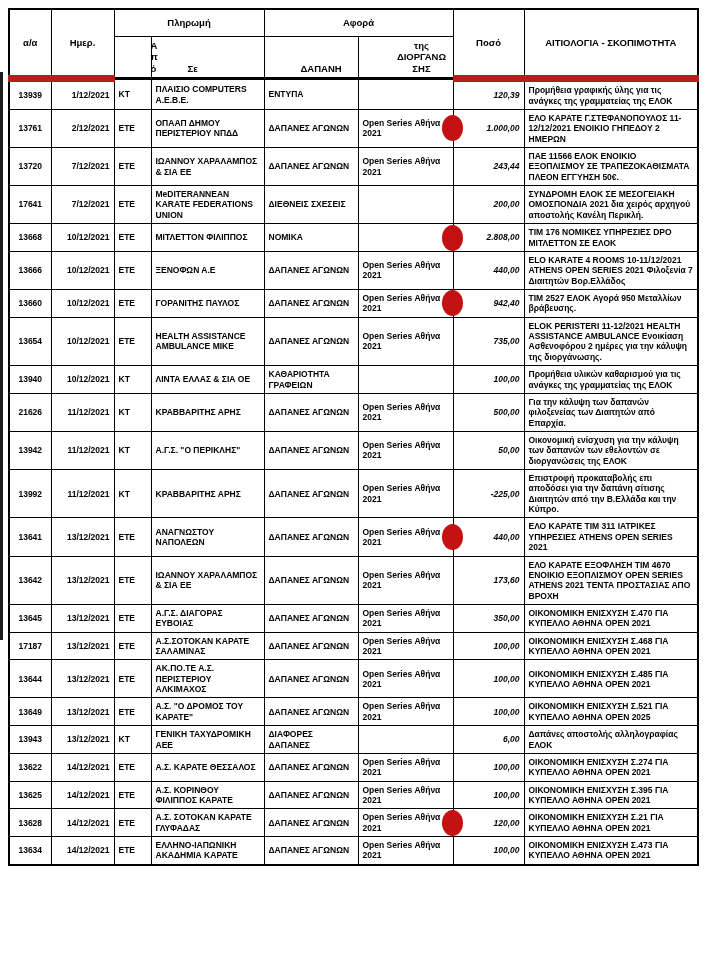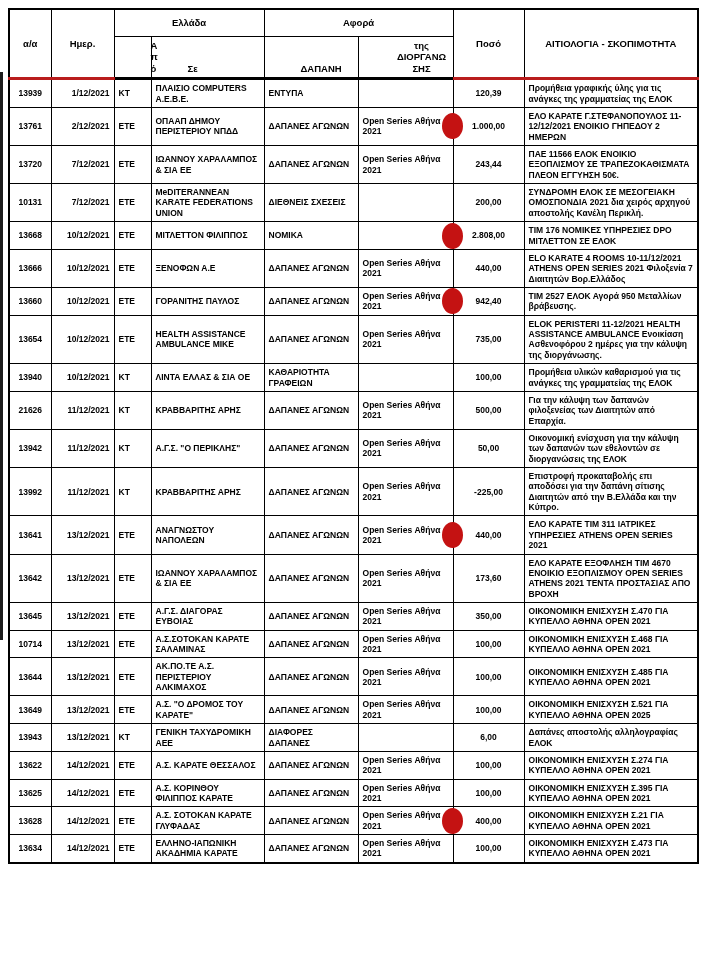--- a/index.html
+++ b/index.html
@@ -24,31 +24,31 @@
     font-size:8.5px; line-height:1.22;
     vertical-align:middle;
     word-wrap:break-word;
   }
   
   .ledger thead th { font-size:9.5px; background:#fff; }
   .ledger thead tr.band th { height:27px; vertical-align:middle; text-align:center; }
   .ledger thead tr.labels th { height:38px; vertical-align:bottom;padding-left:36px; }
   .ledger thead th.rspan { vertical-align:bottom; }
   .ledger thead tr.labels th { border-bottom:3px solid #000; }
-  .ledger thead th.rspan { border-bottom:3px solid #b91c1c; }
+  .ledger thead th.rspan { border-bottom:7px solid #b91c1c; }
   .th-center { text-align:center; }
   .th-left { text-align:left; }
   
   .c-aa   { text-align:center; }
   .c-date { text-align:right; padding-right:6px; }
   .c-from { text-align:left; padding-left:6px; }
   .c-to   { text-align:left; }
   .c-exp  { text-align:left; }
   .c-event{ text-align:left; padding-right:16px; }
-  .c-amt  { text-align:center; padding-right:5px; position:relative; }
+  .c-amt  { text-align:right; padding-right:5px; position:relative;font-style:italic; }
   .c-just { text-align:left; font-size:8.4px; }
   .dot {
     display:none;
     position:absolute; left:-12px; top:50%; transform:translateY(-50%);
     width:21px; height:26px; border-radius:50%;
     z-index:2;
   }
   .dot.on { display:block; }
 </style>
 </head>
@@ -65,21 +65,21 @@
         <col style="width:113px">
       <col style="width:94px">
         <col style="width:95px">
         <col style="width:71px">
         <col style="width:174px">
     </colgroup>
     <thead>
       <tr class="band">
         <th rowspan="2" class="rspan th-center">α/α</th>
         <th rowspan="2" class="rspan th-center">Ημερ.</th>
-        <th colspan="2" class="th-center">Ελλάδα</th>
+        <th colspan="2" class="th-center">Πληρωμή</th>
         <th colspan="2" class="th-center">Αφορά</th>
         <th rowspan="2" class="rspan th-center">Ποσό</th>
         <th rowspan="2" class="rspan th-left">ΑΙΤΙΟΛΟΓΙΑ - ΣΚΟΠΙΜΟΤΗΤΑ</th>
       </tr>
       <tr class="labels">
         <th class="th-left">Από</th>
         <th class="th-left">Σε</th>
         <th class="th-left">ΔΑΠΑΝΗ</th>
         <th class="th-center">
           <span>της</span><br>
@@ -124,21 +124,21 @@
       <td class="c-exp">ΔΑΠΑΝΕΣ ΑΓΩΝΩΝ</td>
       <td class="c-event">Open Series Αθήνα 2021</td>
       <td class="c-amt">
         
         <span class="amt">243,44</span>
       </td>
       <td class="c-just">ΠΑΕ 11566 ΕΛΟΚ ΕΝΟΙΚΙΟ ΕΞΟΠΛΙΣΜΟΥ ΣΕ ΤΡΑΠΕΖΟΚΑΘΙΣΜΑΤΑ ΠΛΕΟΝ ΕΓΓΥΗΣΗ 50€.</td>
     </tr>
 
     <tr>
-      <td class="c-aa">10131</td>
+      <td class="c-aa">17641</td>
       <td class="c-date">7/12/2021</td>
       <td class="c-from">ΕΤΕ</td>
       <td class="c-to">MeDITERANNEAN KARATE FEDERATIONS UNION</td>
       <td class="c-exp">ΔΙΕΘΝΕΙΣ ΣΧΕΣΕΙΣ</td>
       <td class="c-event"></td>
       <td class="c-amt">
         
         <span class="amt">200,00</span>
       </td>
       <td class="c-just">ΣΥΝΔΡΟΜΗ ΕΛΟΚ ΣΕ ΜΕΣΟΓΕΙΑΚΗ ΟΜΟΣΠΟΝΔΙΑ 2021 δια χειρός αρχηγού αποστολής Κανέλη Περικλή.</td>
@@ -292,21 +292,21 @@
       <td class="c-exp">ΔΑΠΑΝΕΣ ΑΓΩΝΩΝ</td>
       <td class="c-event">Open Series Αθήνα 2021</td>
       <td class="c-amt">
         
         <span class="amt">350,00</span>
       </td>
       <td class="c-just">ΟΙΚΟΝΟΜΙΚΗ ΕΝΙΣΧΥΣΗ Σ.470 ΓΙΑ ΚΥΠΕΛΛΟ ΑΘΗΝΑ OPEN 2021</td>
     </tr>
 
     <tr>
-      <td class="c-aa">10714</td>
+      <td class="c-aa">17187</td>
       <td class="c-date">13/12/2021</td>
       <td class="c-from">ΕΤΕ</td>
       <td class="c-to">Α.Σ.ΣΟΤΟΚΑΝ ΚΑΡΑΤΕ ΣΑΛΑΜΙΝΑΣ</td>
       <td class="c-exp">ΔΑΠΑΝΕΣ ΑΓΩΝΩΝ</td>
       <td class="c-event">Open Series Αθήνα 2021</td>
       <td class="c-amt">
         
         <span class="amt">100,00</span>
       </td>
       <td class="c-just">ΟΙΚΟΝΟΜΙΚΗ ΕΝΙΣΧΥΣΗ Σ.468 ΓΙΑ ΚΥΠΕΛΛΟ ΑΘΗΝΑ OPEN 2021</td>
@@ -384,21 +384,21 @@
 
     <tr>
       <td class="c-aa">13628</td>
       <td class="c-date">14/12/2021</td>
       <td class="c-from">ΕΤΕ</td>
       <td class="c-to">Α.Σ. ΣΟΤΟΚΑΝ ΚΑΡΑΤΕ ΓΛΥΦΑΔΑΣ</td>
       <td class="c-exp">ΔΑΠΑΝΕΣ ΑΓΩΝΩΝ</td>
       <td class="c-event">Open Series Αθήνα 2021</td>
       <td class="c-amt">
         <span class="dot on" style="background: rgb(196, 18, 18);"></span>
-        <span class="amt">400,00</span>
+        <span class="amt">120,00</span>
       </td>
       <td class="c-just">ΟΙΚΟΝΟΜΙΚΗ ΕΝΙΣΧΥΣΗ Σ.21 ΓΙΑ ΚΥΠΕΛΛΟ ΑΘΗΝΑ OPEN 2021</td>
     </tr>
 
     <tr>
       <td class="c-aa">13634</td>
       <td class="c-date">14/12/2021</td>
       <td class="c-from">ΕΤΕ</td>
       <td class="c-to">ΕΛΛΗΝΟ-ΙΑΠΩΝΙΚΗ ΑΚΑΔΗΜΙΑ ΚΑΡΑΤΕ</td>
       <td class="c-exp">ΔΑΠΑΝΕΣ ΑΓΩΝΩΝ</td>

